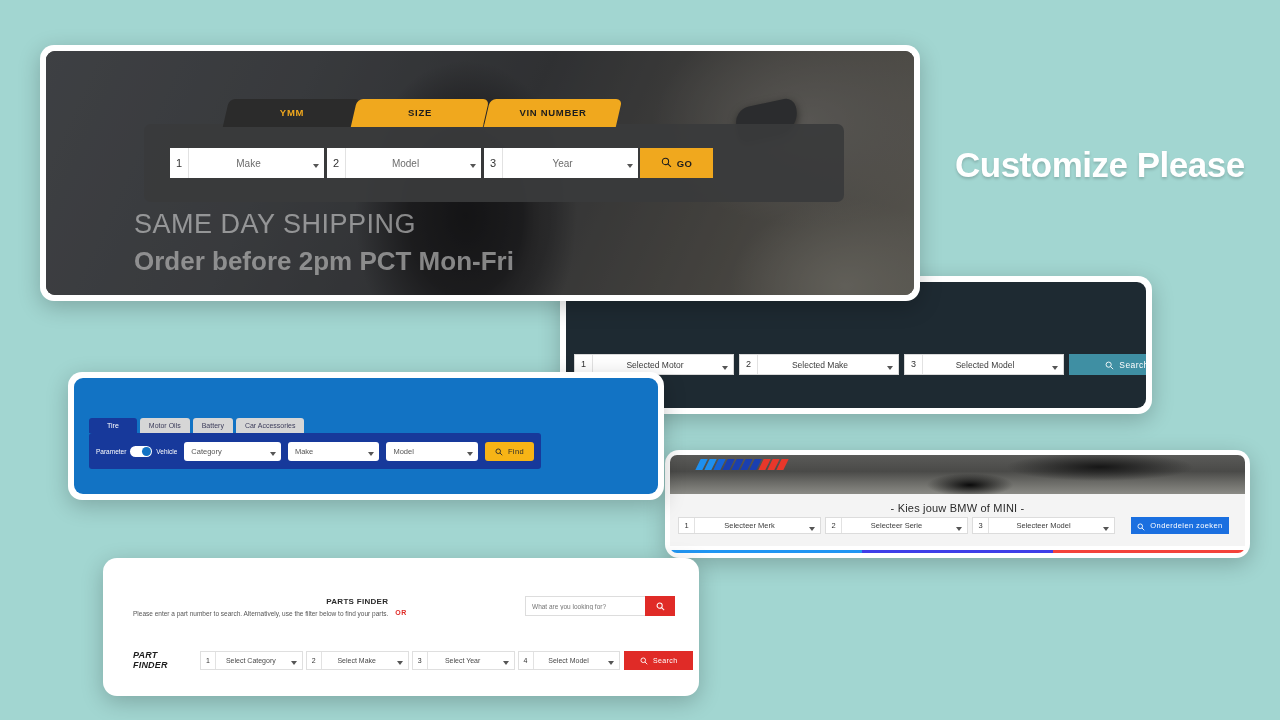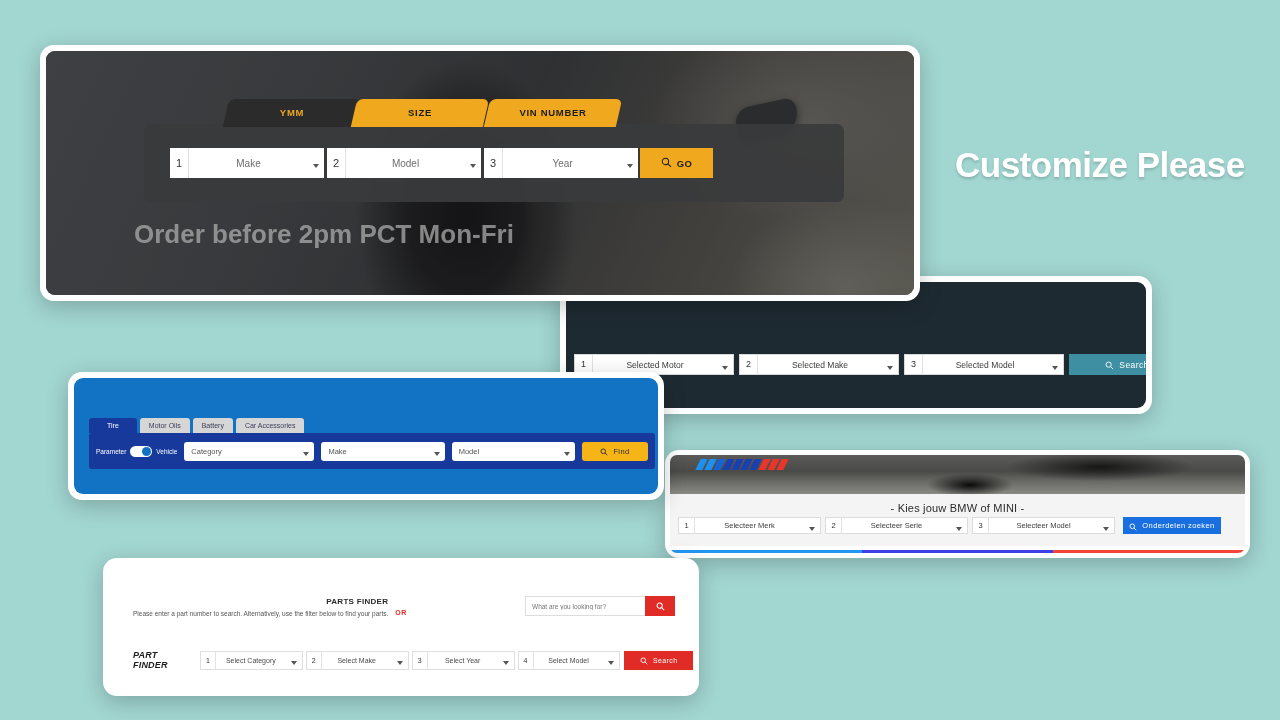--- a/index.html
+++ b/index.html
@@ -108,21 +108,21 @@
   
   #card3{left:68px;top:372px;width:596px;height:128px;z-index:7;}
   #card3 .card-inner{background:#1273c4;}
   .tabs3{position:absolute;left:15px;top:40px;display:flex;gap:3px;}
   .tab3{
     height:15px;line-height:15px;padding:0 9px;font-size:7px;
     border-radius:3px 3px 0 0;color:#3c3c5a;background:#d6d6d6;white-space:nowrap;
   }
   .tab3.active{background:#17399b;color:#fff;padding:0 18px;}
   .panel3{
-    position:absolute;left:15px;top:55px;width:566px;height:36px;
+    position:absolute;left:15px;top:55px;width:452px;height:36px;
     background:#17399b;border-radius:3px;display:flex;align-items:center;padding:0 7px;
     box-sizing:border-box;
   }
   .toggle-wrap{display:flex;align-items:center;gap:4px;color:#fff;font-size:6.5px;}
   .toggle{
     width:22px;height:11px;border-radius:6px;background:#fff;position:relative;
   }
   .toggle .knob{
     position:absolute;right:1px;top:1px;width:9px;height:9px;border-radius:50%;background:#1273c4;
   }
@@ -146,21 +146,21 @@
   .bmw-band{
     position:absolute;left:0;right:0;top:39px;height:52px;background:#f4f4f4;
   }
   .c4-title{
     text-align:center;font-size:11px;color:#2b2b2b;padding-top:8px;letter-spacing:.2px;
   }
   .c4-row{position:absolute;left:8px;top:62px;display:flex;align-items:center;}
   .c4-row .sel{height:17px;border:1px solid #dcdcdc;}
   .c4-row .sel .num{height:15px;line-height:15px;font-size:7.5px;width:16px;}
   .c4-row .sel .val{font-size:7.5px;color:#3c3c3c;}
-  .c4-btn{background:#1a6fe0;color:#fff;height:17px;width:98px;margin-left:8px;}
+  .c4-btn{background:#1a6fe0;color:#fff;height:17px;width:98px;margin-left:16px;}
   .c4-btn .lbl{font-size:7.5px;font-weight:normal;}
   .c4-bar{position:absolute;left:0;right:0;bottom:0;height:3px;display:flex;}
   .c4-bar i{flex:1;display:block;}
 
   
   #card5{left:103px;top:558px;width:596px;height:138px;z-index:8;}
   #card5 .card-inner{background:#fff;}
   .c5-head{position:absolute;left:24px;top:33px;text-align:right;}
   .c5-title{font-size:8px;font-weight:bold;color:#2b2b2b;letter-spacing:.3px;}
   .c5-desc{font-size:6.5px;color:#555;margin-top:4px;}
@@ -233,20 +233,21 @@
                   <circle cx="6.5" cy="6.5" r="4.6" fill="none" stroke="#1d1d1d" stroke-width="1.5"></circle>
                   <line x1="10" y1="10" x2="14.5" y2="14.5" stroke="#1d1d1d" stroke-width="1.5"></line>
                 </svg>
             </span>
             <span class="lbl">GO</span>
           </div>
         </div>
       </div>
 
       <div class="hero-txt">
+        <div class="hero-l1">SAME DAY SHIPPING</div>
         <div class="hero-l2">Order before 2pm PCT Mon-Fri</div>
       </div>
     </div>
   </div>
 
   <div class="card" id="card2">
     <div class="card-inner">
       <div class="c2-row">
         <div class="sel" style="width:160px;">
           <div class="num">1</div>

